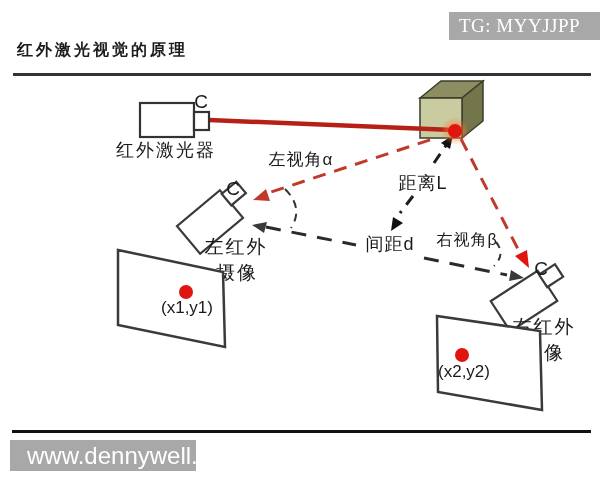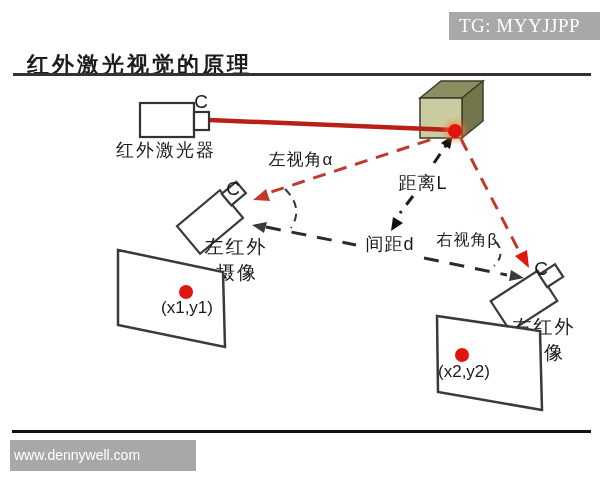--- a/index.html
+++ b/index.html
@@ -10,35 +10,35 @@
     position:relative;
     overflow:hidden;
   }
   .page{position:absolute;inset:0;background:#fff;}
   .tg-badge{
     position:absolute;top:12px;right:0;width:151px;height:28px;
     background:#a8a8a8;color:#ffffff;font-size:19px;line-height:28px;
     padding-left:10px;box-sizing:border-box;letter-spacing:0.5px;font-family:Liberation Serif, serif;
   }
   .page-title{
-    position:absolute;left:13px;top:36px;margin:14px;
+    position:absolute;left:13px;top:36px;margin:4px;
     font-family:"Liberation Serif", serif;
-    font-size:22px;font-weight:bold;color:#1c1c1c;letter-spacing:3px;
+    font-size:16px;font-weight:bold;color:#1c1c1c;letter-spacing:3px;
   }
   .title-rule{
     position:absolute;left:13px;top:73px;width:578px;height:2.5px;background:#333333;
   }
   .diagram-svg{position:absolute;left:0;top:75px;}
   .footer-rule{
     position:absolute;left:12px;top:430px;width:579px;height:2.5px;background:#111111;
   }
   .watermark-badge{
     position:absolute;left:10px;top:440px;width:186px;height:31px;
-    background:#a8a8a8;color:#ffffff;font-size:14px;line-height:31px;
-    padding-left:4px;box-sizing:border-box;
+    background:#a8a8a8;color:#ffffff;font-size:24px;line-height:31px;
+    padding-left:17px;box-sizing:border-box;
   }
   text{fill:#1a1a1a;}
   .cjk{font-family:"Liberation Sans", sans-serif;}
 </style>
 </head>
 <body>
 
 <div class="page">
 
   <div class="tg-badge">TG: MYYJJPP</div>

